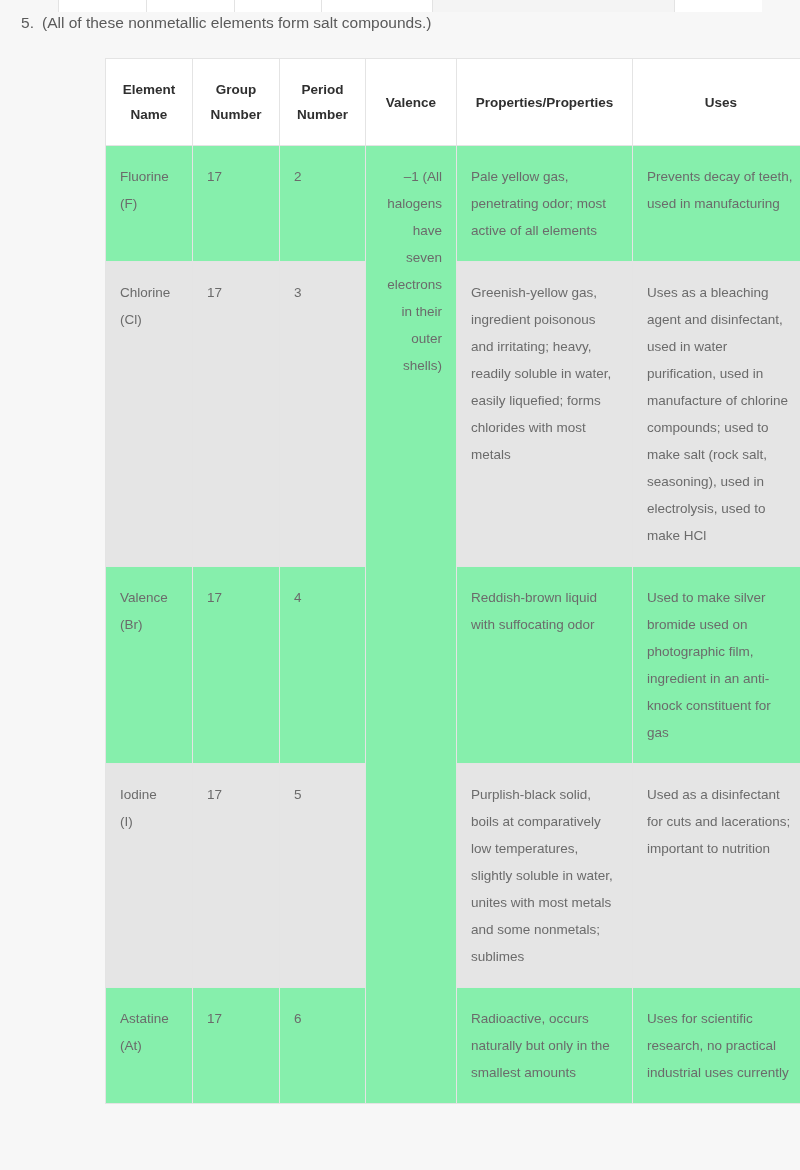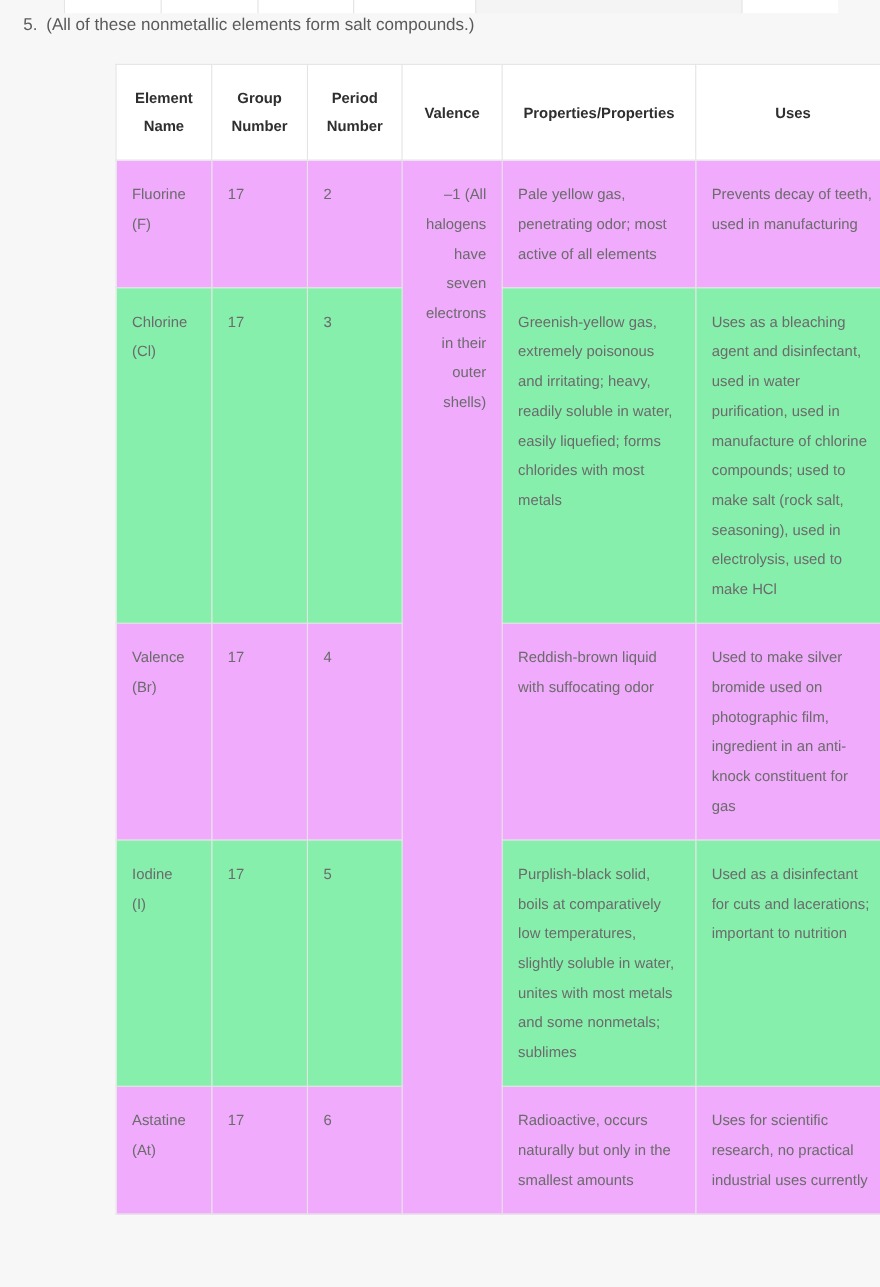--- a/index.html
+++ b/index.html
@@ -93,38 +93,38 @@
   table.data th,
   table.data td {
     border: 1px solid #e4e4e4;
     vertical-align: top;
     padding: 17px 14px 17px 14px;
     font-size: 13.5px;
     line-height: 27px;
     font-weight: normal;
     text-align: left;
     color: #6b6b6b;
-    background: #86efac;
+    background: #e5e5e5;
   }
   table.data thead th {
     text-align: center;
     vertical-align: middle;
     font-weight: bold;
     color: #2f2f2f;
     font-size: 13.5px;
     line-height: 25px;
     height: 62px;
     padding: 12px 8px;
     background: #ffffff;
   }
   table.data thead th.wrapcol {
     width: 87px;
   }
   table.data tbody tr.shaded td {
-    background: #f0abfc;
+    background: #86efac;
   }
   table.data td.valence {
     background: #f6f6f6;
     padding-top: 17px;
     text-align: right;
   }
   table.data td.num {
     white-space: nowrap;
   }
 </style>
@@ -195,21 +195,21 @@
           <td>Prevents decay of teeth, used in manufacturing</td>
         </tr>
 
         <tr>
           <td>
             <span>Chlorine</span><br>
             <span>(Cl)</span>
           </td>
           <td class="num">17</td>
           <td class="num">3</td>
-          <td>Greenish-yellow gas, extremely poisonous and irritating; heavy, readily soluble in water, easily liquefied; forms chlorides with most metals</td>
+          <td>Greenish-yellow gas, ingredient poisonous and irritating; heavy, readily soluble in water, easily liquefied; forms chlorides with most metals</td>
           <td>Uses as a bleaching agent and disinfectant, used in water purification, used in manufacture of chlorine compounds; used to make salt (rock salt, seasoning), used in electrolysis, used to make HCl</td>
         </tr>
 
         <tr class="shaded">
           <td>
             <span>Valence</span><br>
             <span>(Br)</span>
           </td>
           <td class="num">17</td>
           <td class="num">4</td>

